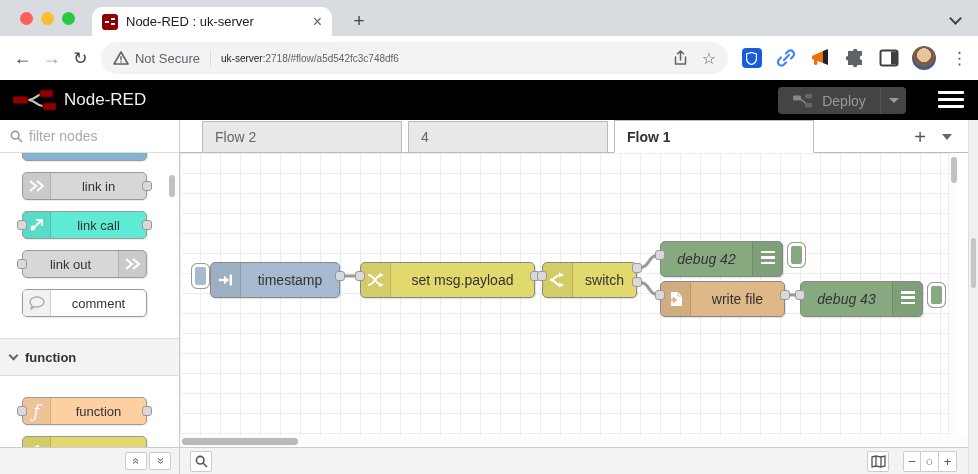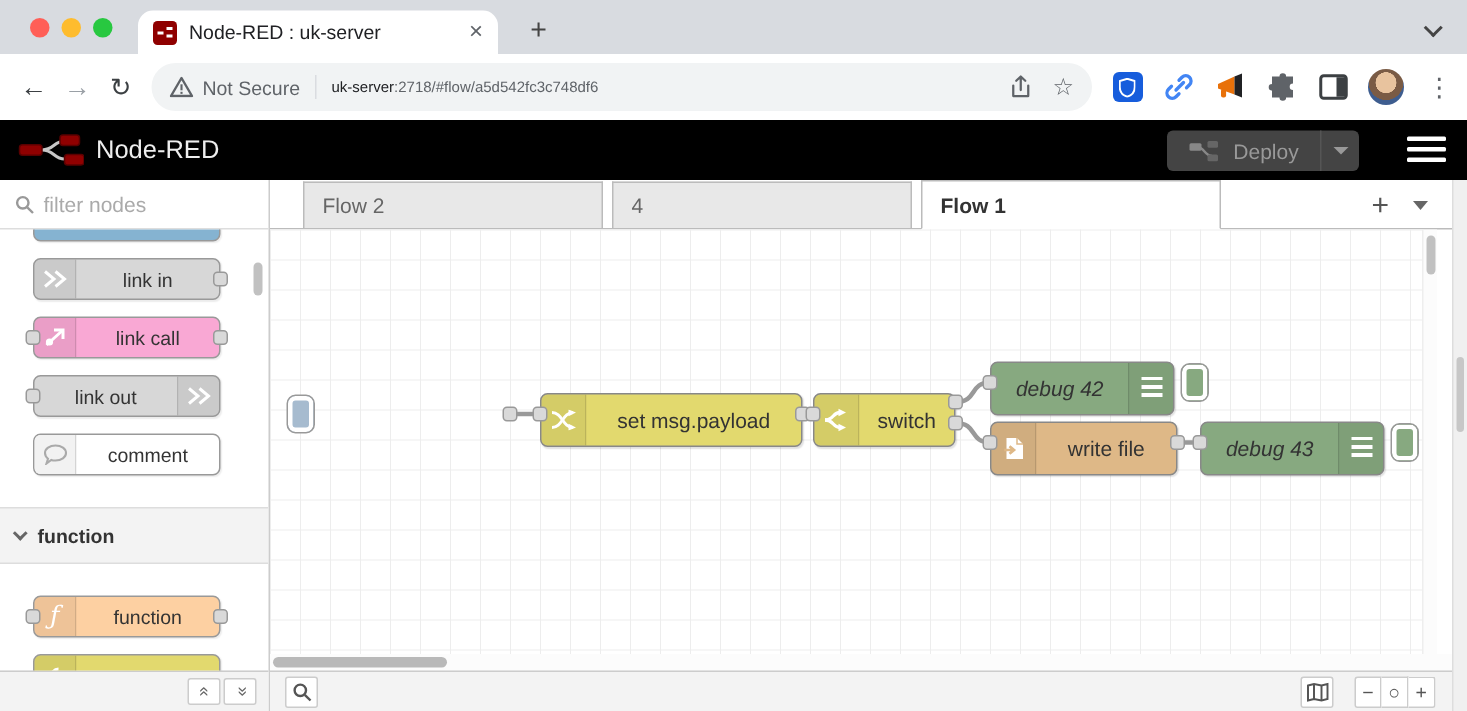--- a/index.html
+++ b/index.html
@@ -287,21 +287,21 @@
               <g stroke="#fff" stroke-width="2" fill="none">
                 <path d="M1 2 L7 7 L1 12"></path>
                 <path d="M8 2 L14 7 L8 12"></path>
               </g>
             </svg>
         </div>
         <span class="plbl">link in</span>
       </div>
       <div class="port" style="left:142px;top:28px"></div>
 
-      <div class="pnode" style="top:58px;background:#f9a8d4">
+      <div class="pnode" style="top:58px;background:#5eead4">
         <div class="picon left">
           <svg width="16" height="14" viewBox="0 0 16 14">
               <g stroke="#fff" stroke-width="2" fill="none">
                 <path d="M2 12 L13 2"></path>
                 <path d="M7 2 H13 V8"></path>
               </g>
               <circle cx="4" cy="10" r="2.4" fill="#fff"></circle>
             </svg>
         </div>
         <span class="plbl">link call</span>
@@ -388,20 +388,30 @@
           <g stroke="#999" stroke-width="3" fill="none">
             <path d="M160 123 C170 123 170 123 180 123"></path>
             <path d="M355 123 C360 123 357 123 362 123"></path>
             <path d="M457 115 C472 115 466 102 480 102"></path>
             <path d="M457 129 C472 129 466 142 480 142"></path>
             <path d="M605 142 C612 142 613 142 620 142"></path>
           </g>
         </svg>
 
         <div class="sq-btn" style="left:11px;top:110px;background:#a6bbcf"></div>
+        <div class="fnode" style="left:30px;top:109px;width:130px;background:#a6bbcf">
+          <div class="ficon left">
+            <svg width="15" height="14" viewBox="0 0 15 14">
+                <path d="M1 7 H8" stroke="#fff" stroke-width="2.4"></path>
+                <path d="M6 2.5 L11 7 L6 11.5 Z" fill="#fff"></path>
+                <rect x="11.6" y="1.5" width="2.4" height="11" fill="#fff"></rect>
+              </svg>
+          </div>
+          <span class="flbl">timestamp</span>
+        </div>
 
         <div class="fnode" style="left:180px;top:109px;width:175px;background:#e2d96e">
           <div class="ficon left">
             <svg width="17" height="14" viewBox="0 0 17 14">
                 <g stroke="#fff" stroke-width="2" fill="none">
                   <path d="M1 2 C8 2 8 12 15 12"></path>
                   <path d="M1 12 C8 12 8 2 15 2"></path>
                 </g>
                 <path d="M12 0 L17 2 L12 4.5 Z" fill="#fff"></path>
                 <path d="M12 9.5 L17 12 L12 14 Z" fill="#fff"></path>

